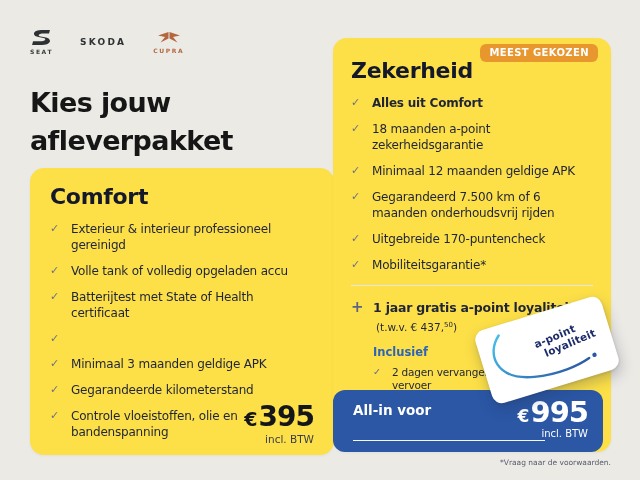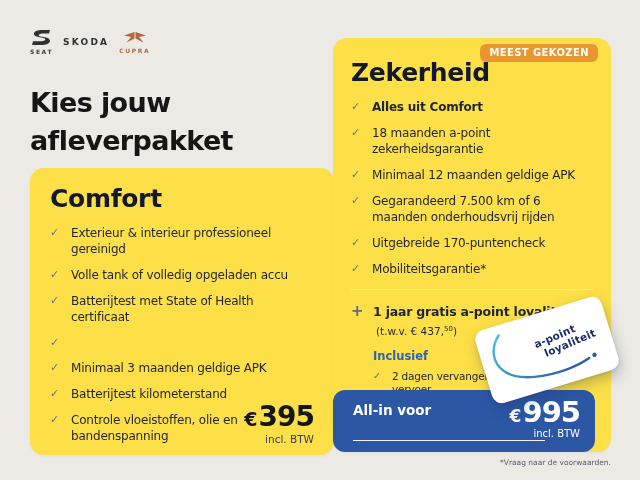--- a/index.html
+++ b/index.html
@@ -6,40 +6,40 @@
   html,body { width:640px; height:480px; }
   body {
     position:relative; overflow:hidden;
     background:#ECEAE5;
     font-family:"DejaVu Sans","Liberation Sans",sans-serif;
     color:#1F2437;
   }
   .stage { position:absolute; inset:0; }
 
   
-  .logos { position:absolute; left:30px; top:30px; display:flex; align-items:flex-start; gap:10px; }
+  .logos { position:absolute; left:30px; top:30px; display:flex; align-items:flex-start; gap:27px; }
   .logo { display:flex; flex-direction:column; align-items:center; gap:2px; }
   .logo-label { font-size:6px; font-weight:700; letter-spacing:1.6px; color:#3A3D3F; }
   .skoda-word { font-size:9px; font-weight:700; letter-spacing:2.2px; color:#2F3234; margin-top:7px; }
   .cupra-label { color:#B4673F; }
 
   
   .heading {
     position:absolute; left:30px; top:84px;
     font-size:27px; line-height:38px; font-weight:600;
     letter-spacing:-0.6px; color:#161616;
   }
 
   
   .card { position:absolute; background:#fde047; border-radius:14px;
           box-shadow:0 1px 3px rgba(30,35,60,0.05); }
   .card.comfort  { left:30px;  top:168px; width:304px; height:287px; padding:16px 20px; }
   .card.zekerheid{ left:333px; top:38px;  width:278px; height:414px; padding:20px 18px; }
 
-  .card-title { font-size:25px; font-weight:700; letter-spacing:-0.3px; color:#14182B; }
+  .card-title { font-size:22px; font-weight:700; letter-spacing:-0.3px; color:#14182B; }
 
   ul.checklist { list-style:none; margin-top:12px; display:flex; flex-direction:column; gap:10px; }
   .check-item { display:flex; gap:8px; align-items:flex-start;
                 font-size:12px; line-height:16px; color:#1F2437; letter-spacing:-0.2px; }
   .check { flex:0 0 13px; font-size:11px; line-height:15px; color:#6A7086; }
   .item-text.bold { font-weight:700; }
 
   
   .price-block { position:absolute; right:20px; bottom:10px; text-align:right; }
   .price-row { display:flex; align-items:baseline; justify-content:flex-end; color:#15161A; }
@@ -75,21 +75,21 @@
   .loyalty-card-graphic svg { position:absolute; inset:0; }
   .loyalty-card-text {
     position:absolute; left:56px; top:20px; transform:rotate(-6deg);
     color:#1D2B6B; font-weight:700; font-size:10.5px; line-height:12px;
     letter-spacing:0.2px;
   }
   .loyalty-card-text div:nth-child(2){ margin-left:6px; }
 
   
   .price-footer {
-    position:absolute; left:0; right:16px; bottom:0; height:62px;
+    position:absolute; left:0; right:8px; bottom:0; height:62px;
     background:#2B57A5; border-radius:12px; z-index:2; color:#fff;
   }
   .footer-label { position:absolute; left:20px; top:12px; font-size:13.5px; font-weight:600; }
   .footer-line { position:absolute; left:20px; bottom:11px; width:192px; height:1.5px;
                  background:rgba(255,255,255,0.95); }
   .footer-price { position:absolute; right:15px; top:5px; text-align:right; }
   .footer-price .price-row { color:#fff; }
   .footer-price .euro { font-size:17px; font-weight:600; }
   .footer-price .amount { font-size:29px; font-weight:700; letter-spacing:-1px; }
   .footer-price .price-note { color:#fff; font-size:10px; margin-top:-1px; }
@@ -142,21 +142,21 @@
   </li>
         <li class="check-item">
     <span class="check">✓</span>
   </li>
         <li class="check-item">
     <span class="check">✓</span>
     <span class="item-text">Minimaal 3 maanden geldige APK</span>
   </li>
         <li class="check-item">
     <span class="check">✓</span>
-    <span class="item-text">Batterijtest kilometerstand</span>
+    <span class="item-text">Gegarandeerde kilometerstand</span>
   </li>
         <li class="check-item">
     <span class="check">✓</span>
     <span class="item-text">Controle vloeistoffen, olie en bandenspanning</span>
   </li>
       </ul>
     <div class="price-block">
       <div class="price-row">
         <span class="euro">€</span>
         <span class="amount">395</span>

